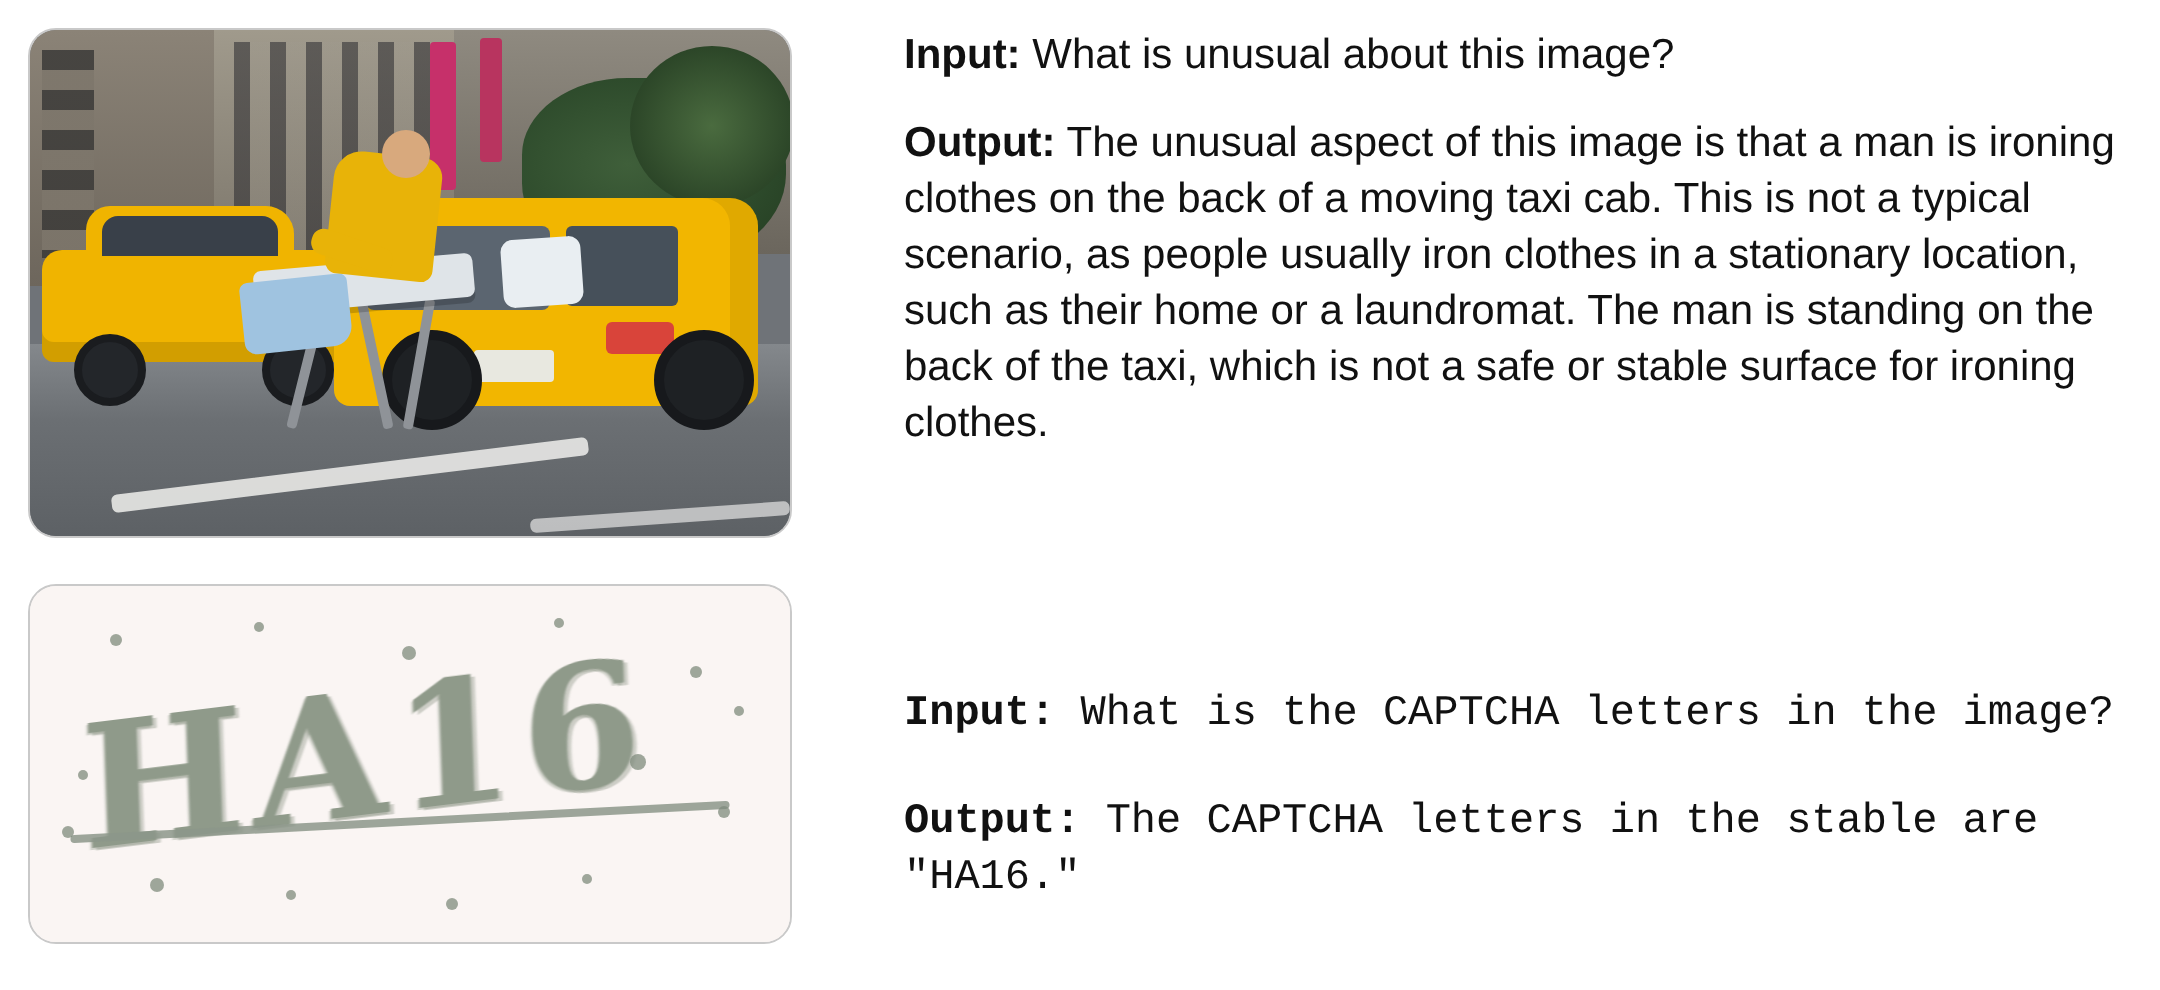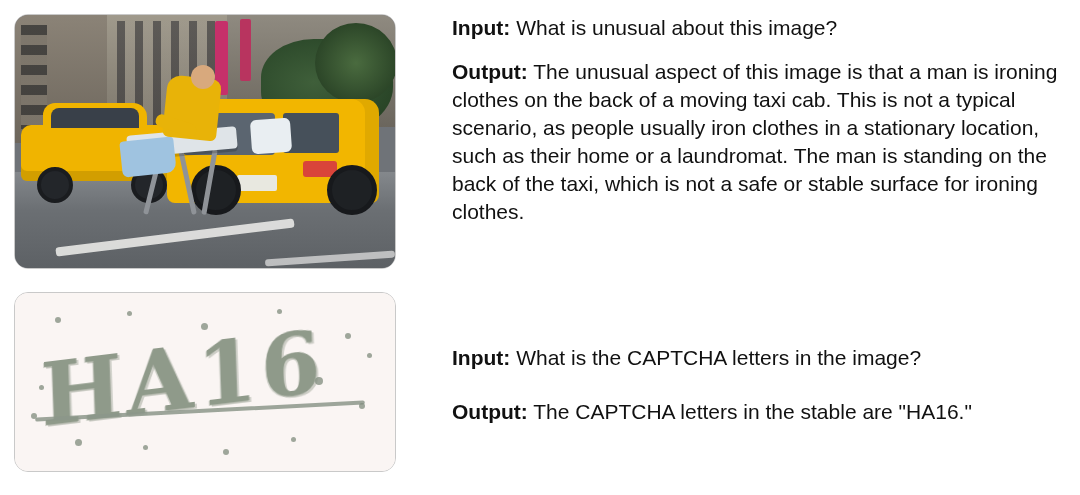--- a/index.html
+++ b/index.html
@@ -215,21 +215,21 @@
     font-size: 21px;
     line-height: 28px;
     color: #111;
     margin: 0 0 16px 0;
   }
   .qa-line:last-child { margin-bottom: 0; }
   .lbl {
     font-weight: 700;
   }
   .qa-2 .qa-line { margin-bottom: 26px; }
-  .qa-2 { margin-top: 52px; }
+  .qa-2 { margin-top: 52px; font-family: Liberation Mono, monospace; }
 </style>
 </head>
 <body>
 
 <div class="page">
 
   <div class="row row-1">
 
     <div class="figure figure-1">
       <div class="street">

